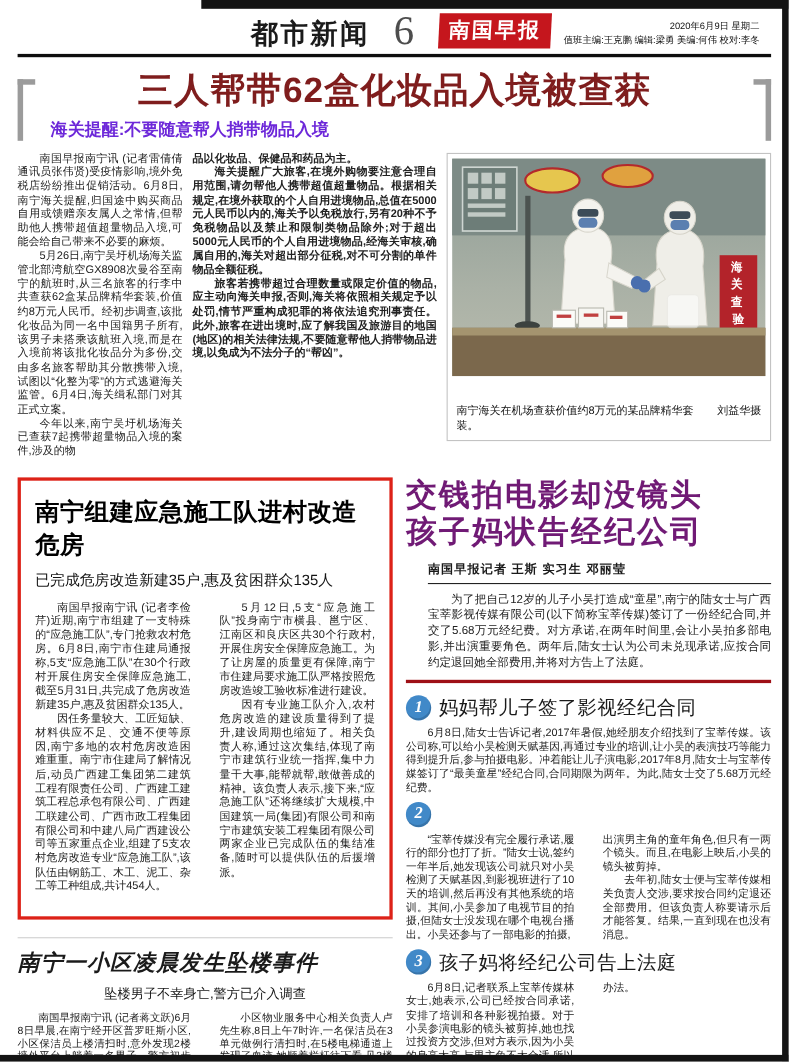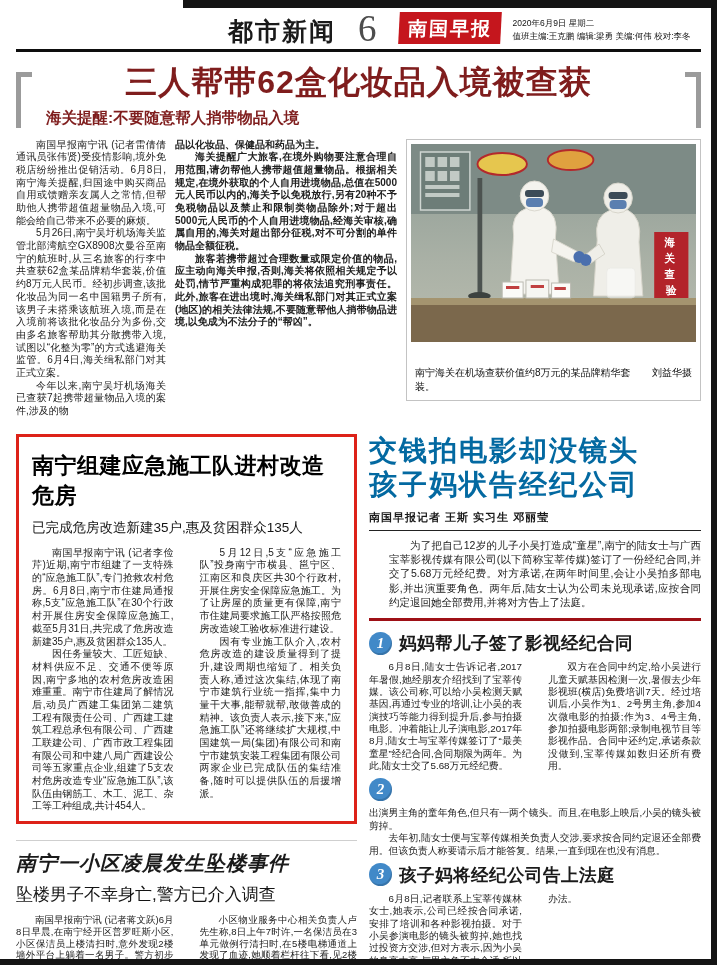--- a/index.html
+++ b/index.html
@@ -5,72 +5,72 @@
   * { margin:0; padding:0; box-sizing:border-box; }
   html,body { background:#262626; }
   body { font-family:"Liberation Sans", sans-serif; }
   .page { position:relative; width:717px; height:965px; margin:0 auto; background:#ffffff; overflow:hidden; color:#1a1a1a; }
   .edge { position:absolute; background:#141414; z-index:9; }
   .edge-top { top:0; left:183px; right:0; height:8px; }
   .edge-right { top:0; right:0; width:6px; height:100%; }
   .edge-bottom { bottom:0; left:0; width:100%; height:6px; }
 
   
-  .hdr { display:flex; align-items:flex-end; gap:12px; margin:12px 16px 0 16px; padding:0 0 5px 212px; border-bottom:3px solid #0e0e0e; }
+  .hdr { display:flex; align-items:flex-end; gap:12px; margin:12px 16px 0 16px; padding:0 0 5px 212px; border-bottom:3px solid #0e0e0e;text-align:right; }
   .hdr-section { font-size:25px; font-weight:900; letter-spacing:2px; line-height:1; }
   .hdr-pagenum { font-family:"Liberation Serif", serif; font-size:37px; line-height:.8; color:#4d4d4d; margin:0 10px; }
   .hdr-logo { background:#c5161d; color:#fff; font-family:"Liberation Serif", serif; font-weight:900; font-size:19px; line-height:1; padding:7px 9px 6px; letter-spacing:2px; transform:skewX(-3deg); }
   .hdr-date { font-size:8.5px; line-height:1.55; color:#111; padding-bottom:1px; white-space:nowrap; }
 
   
   .lead-hl-wrap { position:relative; margin:6px 16px 0; padding:8px 22px 0; }
   .bracket { position:absolute; width:16px; height:56px; top:14px; }
   .bracket-l { left:0; border-top:5px solid #9b9b9b; border-left:5px solid #9b9b9b; }
   .bracket-r { right:0; border-top:5px solid #9b9b9b; border-right:5px solid #9b9b9b; }
   .lead-hl { font-size:32px; font-weight:900; letter-spacing:1px; line-height:1.05; text-align:center; color:#7f1d1d; }
-  .lead-sub { font-size:15.5px; font-weight:600; margin:8px 0 0 8px; color:#7f1d1d; }
+  .lead-sub { font-size:15.5px; font-weight:600; margin:8px 0 0 8px; color:#6d28d9; }
 
   .lead-body { display:flex; gap:9px; margin:10px 16px 0; align-items:flex-start; }
   .news-text p { font-size:10px; line-height:1.27; text-align:justify; text-indent:2em; color:#212121; }
   .news-text p.cont { text-indent:0; }
   .col-a { width:150px; flex:none; }
   .col-b { width:222px; flex:none;font-weight:bold; }
   .photo-box { flex:1; border:1px solid #c3c3c3; background:#fff; padding:4px; }
   .photo-box svg { display:block; width:100%; height:198px; }
   .caption { display:flex; justify-content:space-between; gap:8px; font-size:10px; padding:4px 4px 2px; color:#111;margin-top:20px; }
   .caption .credit { white-space:nowrap; }
 
   
   .lower { display:flex; gap:12px; margin:16px 16px 0; align-items:flex-start; }
   .lcol { width:341px; flex:none; }
   .rcol { flex:1; min-width:0; }
 
   
-  .red-box { border:3.5px solid #dd2218; padding:14px 13px 8px; }
+  .red-box { border:3.5px solid #dd2218; padding:14px 13px 20px; }
   .box-hl { font-size:22px; font-weight:900; letter-spacing:.5px; color:#000; }
   .box-sub { font-size:13.5px; margin:8px 0 10px; color:#141414; }
   .two-col { display:flex; gap:26px; }
   .two-col > div { flex:1; min-width:0; }
 
   
   .fall { margin-top:16px; border-top:1px solid #cfcfcf; padding-top:9px; }
   .fall-hl { font-size:20px; font-weight:900; letter-spacing:1px;font-style:italic; }
-  .fall-sub { font-size:17px; margin:6px 0 8px; color:#141414; }
+  .fall-sub { font-size:12px; margin:6px 0 8px; color:#141414;text-align:center; }
   .fall .news-text p { font-size:9.5px; line-height:1.24; }
 
   
-  .court-hl { font-size:28px; font-weight:900; line-height:1.22; letter-spacing:2px; color:#0369a1;font-family:Liberation Serif, serif; }
-  .byline { font-size:11px; font-weight:700; margin-top:8px; padding-bottom:5px; border-bottom:1.5px solid #222; letter-spacing:1px; }
+  .court-hl { font-size:28px; font-weight:900; line-height:1.22; letter-spacing:2px; color:#701a75;font-family:Liberation Serif, serif; }
+  .byline { font-size:11px; font-weight:700; margin-top:8px; padding-bottom:5px; border-bottom:1.5px solid #222; letter-spacing:1px;margin-left:20px; }
   .court-lead { margin-top:7px; }
   .court-lead p { font-size:10.5px; line-height:1.35; text-align:justify; text-indent:2em;margin-left:20px; }
   .red-rule { height:3.5px; background:#9e1016; margin:9px 0 10px; }
   .sec { margin-top:6px; }
   .sec-head { display:flex; align-items:center; gap:7px; margin:6px 0 6px; }
   .num-circle { width:23px; height:23px; flex:none; border-radius:50%; background:#4189c8; color:#fff; font-family:"Liberation Serif", serif; font-style:italic; font-weight:700; font-size:15px; display:flex; align-items:center; justify-content:center; box-shadow:inset -1px -2px 0 rgba(0,0,0,.15); }
-  .sec-title { font-size:17.5px; font-weight:700; letter-spacing:.5px; white-space:nowrap; }
+  .sec-title { font-size:17.5px; font-weight:400; letter-spacing:.5px; white-space:nowrap; }
   .sec .news-text p { font-size:9.8px; line-height:1.26; }
 </style>
 </head>
 <body>
 
 <div class="page">
   <div class="edge edge-top"></div>
   <div class="edge edge-right"></div>
   <div class="edge edge-bottom"></div>
 
@@ -93,21 +93,21 @@
 
   <div class="lead-body">
     <div class="col-a news-text">
       <p>南国早报南宁讯 (记者雷倩倩 通讯员张伟贤)受疫情影响,境外免税店纷纷推出促销活动。6月8日,南宁海关提醒,归国途中购买商品自用或馈赠亲友属人之常情,但帮助他人携带超值超量物品入境,可能会给自己带来不必要的麻烦。</p>
       <p>5月26日,南宁吴圩机场海关监管北部湾航空GX8908次曼谷至南宁的航班时,从三名旅客的行李中共查获62盒某品牌精华套装,价值约8万元人民币。经初步调查,该批化妆品为同一名中国籍男子所有,该男子未搭乘该航班入境,而是在入境前将该批化妆品分为多份,交由多名旅客帮助其分散携带入境,试图以“化整为零”的方式逃避海关监管。6月4日,海关缉私部门对其正式立案。</p>
       <p>今年以来,南宁吴圩机场海关已查获7起携带超量物品入境的案件,涉及的物</p>
     </div>
     <div class="col-b news-text">
       <p class="cont">品以化妆品、保健品和药品为主。</p>
       <p>海关提醒广大旅客,在境外购物要注意合理自用范围,请勿帮他人携带超值超量物品。根据相关规定,在境外获取的个人自用进境物品,总值在5000元人民币以内的,海关予以免税放行,另有20种不予免税物品以及禁止和限制类物品除外;对于超出5000元人民币的个人自用进境物品,经海关审核,确属自用的,海关对超出部分征税,对不可分割的单件物品全额征税。</p>
-      <p>旅客若携带超过合理数量或限定价值的物品,应主动向海关申报,否则,海关将依照相关规定予以处罚,情节严重构成犯罪的将依法追究刑事责任。此外,旅客在进出境时,海关缉私部门对其正式立案(地区)的相关法律法规,不要随意帮他人捎带物品进境,以免成为不法分子的“帮凶”。</p>
+      <p>旅客若携带超过合理数量或限定价值的物品,应主动向海关申报,否则,海关将依照相关规定予以处罚,情节严重构成犯罪的将依法追究刑事责任。此外,旅客在进出境时,应了解我国及旅游目的地国(地区)的相关法律法规,不要随意帮他人捎带物品进境,以免成为不法分子的“帮凶”。</p>
     </div>
     <div class="photo-box">
       <svg viewBox="0 0 300 198" preserveAspectRatio="none">
         <defs>
           <linearGradient id="bg" x1="0" y1="0" x2="0" y2="1">
             <stop offset="0" stop-color="#8d9b94"></stop>
               <stop offset=".6" stop-color="#aab1a6"></stop>
               <stop offset="1" stop-color="#b9bcae"></stop>
           </linearGradient>
         </defs>
@@ -223,31 +223,31 @@
 
       <div class="sec">
         <div class="sec-head">
           <div class="num-circle">1</div>
           <div class="sec-title">妈妈帮儿子签了影视经纪合同</div>
         </div>
         <div class="two-col">
           <div class="news-text">
             <p>6月8日,陆女士告诉记者,2017年暑假,她经朋友介绍找到了宝莘传媒。该公司称,可以给小吴检测天赋基因,再通过专业的培训,让小吴的表演技巧等能力得到提升后,参与拍摄电影。冲着能让儿子演电影,2017年8月,陆女士与宝莘传媒签订了“最美童星”经纪合同,合同期限为两年。为此,陆女士交了5.68万元经纪费。</p>
           </div>
-          <div class="news-text">
-            <p>双方在合同中约定,给小吴进行儿童天赋基因检测一次,暑假去少年影视班(横店)免费培训7天。经过培训后,小吴作为1、2号男主角,参加4次微电影的拍摄;作为3、4号主角,参加拍摄电影两部;录制电视节目等影视作品。合同中还约定,承诺条款没做到,宝莘传媒如数归还所有费用。</p>
-          </div>
         </div>
       </div>
 
       <div class="sec">
         <div class="sec-head">
           <div class="num-circle">2</div>
         </div>
         <div class="two-col">
+          <div class="news-text">
+            <p>“宝莘传媒没有完全履行承诺,履行的部分也打了折。”陆女士说,签约一年半后,她发现该公司就只对小吴检测了天赋基因,到影视班进行了10天的培训,然后再没有其他系统的培训。其间,小吴参加了电视节目的拍摄,但陆女士没发现在哪个电视台播出。小吴还参与了一部电影的拍摄,</p>
+          </div>
           <div class="news-text">
             <p class="cont">出演男主角的童年角色,但只有一两个镜头。而且,在电影上映后,小吴的镜头被剪掉。</p>
             <p>去年初,陆女士便与宝莘传媒相关负责人交涉,要求按合同约定退还全部费用。但该负责人称要请示后才能答复。结果,一直到现在也没有消息。</p>
           </div>
         </div>
       </div>
 
       <div class="sec">
         <div class="sec-head">
           <div class="num-circle">3</div>

